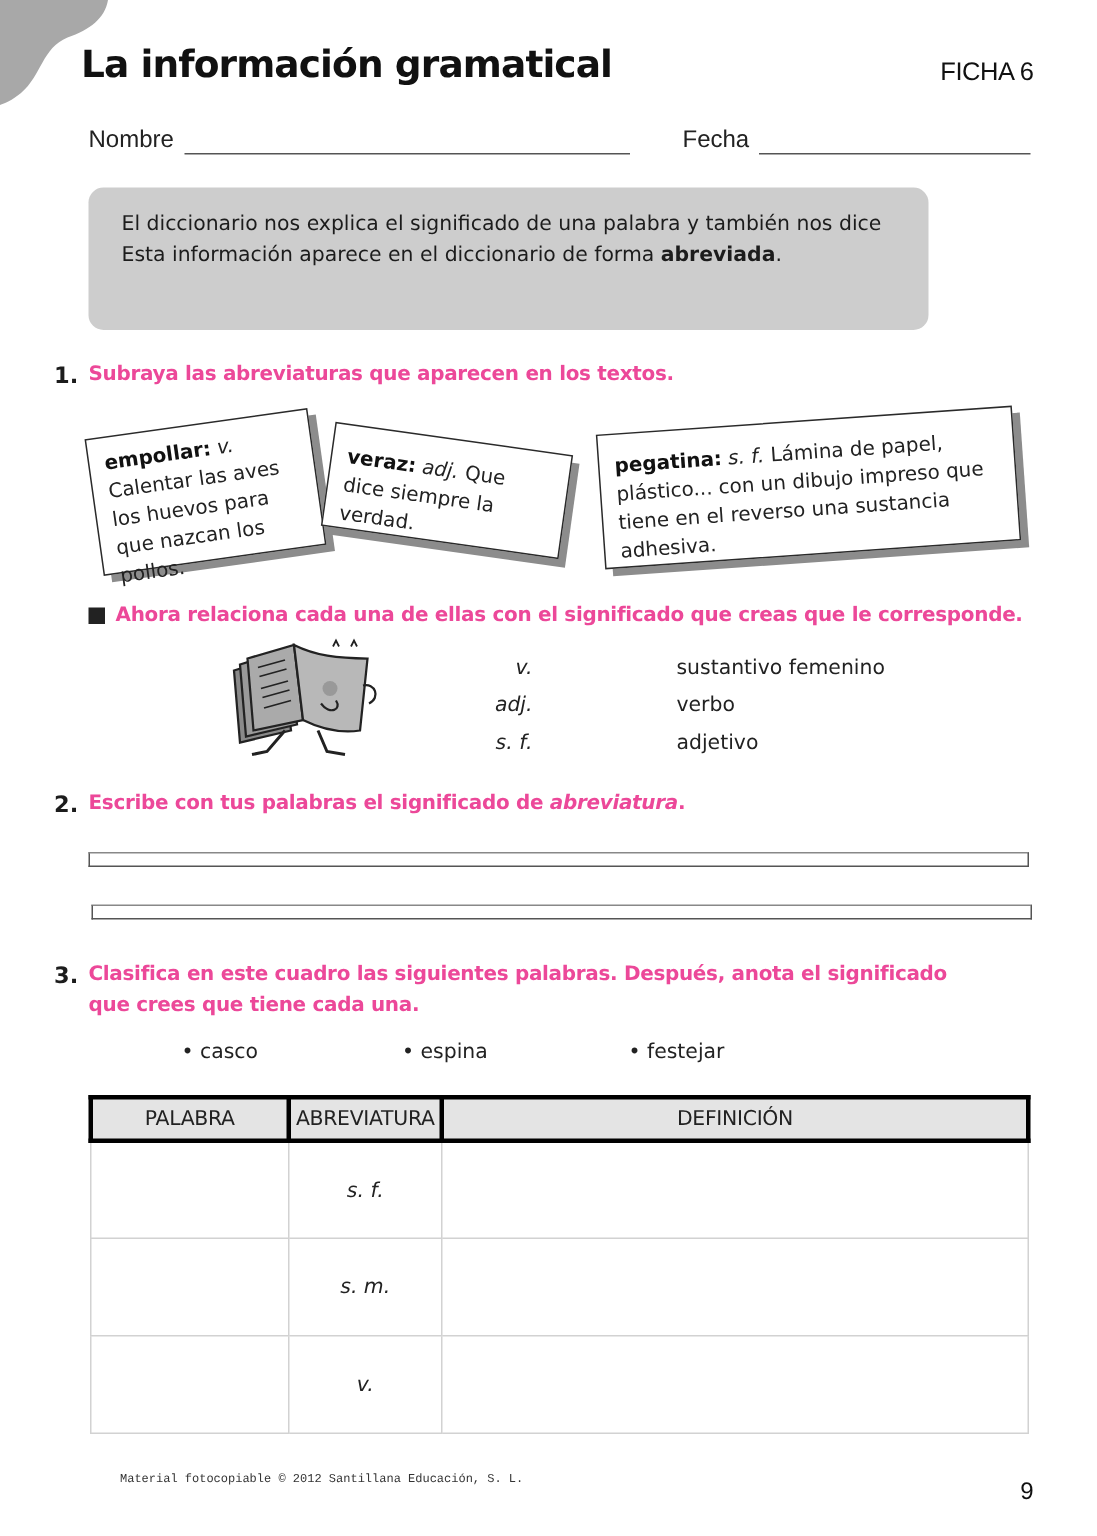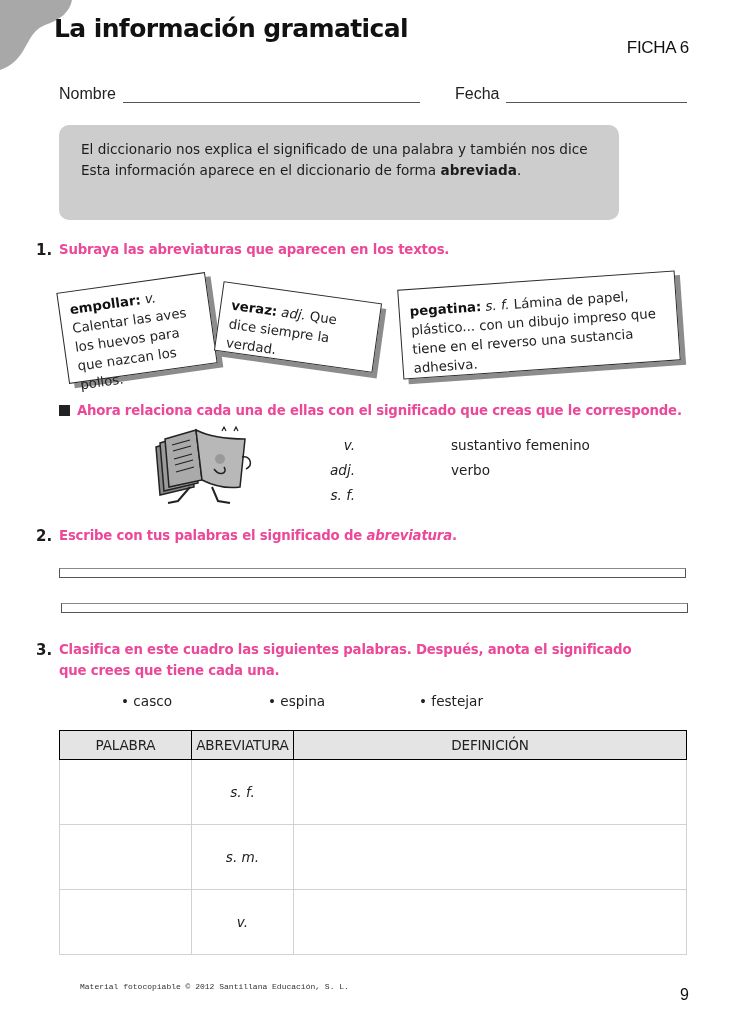--- a/index.html
+++ b/index.html
@@ -1,21 +1,21 @@
 <!DOCTYPE html>
 <html><head>
 <meta charset="utf-8">
 <style>
   * { margin: 0; padding: 0; box-sizing: border-box; }
   html, body { width: 731px; height: 1024px; background: #ffffff; overflow: hidden; }
   body { position: relative; font-family: "DejaVu Sans", sans-serif; color: #1a1a1a; }
 
   .corner-blob { position: absolute; left: 0; top: 0; width: 80px; height: 70px; }
 
-  .page-title { position: absolute; left: 54px; top: 14px; font-family: "DejaVu Sans", sans-serif; font-weight: bold; font-size: 25px; letter-spacing: -0.6px; color: #111; }
+  .page-title { position: absolute; left: 54px; top: 28px; font-family: "DejaVu Sans", sans-serif; font-weight: bold; font-size: 25px; letter-spacing: -0.6px; color: #111; }
   .ficha { position: absolute; right: 42px; top: 38px; font-family: "Liberation Sans", sans-serif; font-size: 17px; color: #111; letter-spacing: -0.3px; margin-left: 12px; }
 
   .field-row { position: absolute; top: 85px; font-family: "Liberation Sans", sans-serif; font-size: 16px; color: #222; display: flex; align-items: flex-end; }
   .field-row .line { border-bottom: 1px solid #555; height: 14px; margin-left: 7px; }
   .nombre-row { left: 59px; }
   .nombre-row .line { width: 297px; }
   .fecha-row { left: 455px; }
   .fecha-row .line { width: 181px; }
 
   .info-box { position: absolute; left: 59px; top: 125px; width: 560px; height: 95px; background: #cdcdcd; border-radius: 10px; padding: 14px 22px; font-size: 13.6px; line-height: 21px; color: #1c1c1c; }
@@ -38,21 +38,21 @@
 
   .abbr-col { position: absolute; left: 300px; top: 433px; width: 55px; text-align: right; font-size: 13.6px; font-style: italic; line-height: 25px; color: #222; }
   .mean-col { position: absolute; left: 451px; top: 433px; font-size: 13.6px; line-height: 25px; color: #222; }
 
   .write-line { position: absolute; left: 59px; width: 627px; height: 10px; border: 1px solid #555; border-top-color: #888; background: #fff; }
 
   .word-bullets { position: absolute; top: 693px; left: 0; width: 731px; font-size: 13.6px; color: #222; }
   .word-bullets span { position: absolute; }
 
   table.clasif { position: absolute; left: 59px; top: 730px; width: 628px; border-collapse: collapse; font-size: 13.6px; color: #222; }
-  table.clasif th { background: #e4e4e4; font-weight: normal; height: 29px; border: 1px solid #000000; letter-spacing: -0.2px; }
+  table.clasif th { background: #e4e4e4; font-weight: normal; height: 29px; border: 3px solid #000000; letter-spacing: -0.2px; }
   table.clasif td { height: 65px; border: 1px solid #d2d2d2; text-align: center; font-style: italic; }
   .c1 { width: 132px; } .c2 { width: 102px; }
 
   .footer-text { position: absolute; left: 80px; top: 982px; font-size: 8px; color: #333; font-family: Liberation Mono, monospace; }
   .page-num { position: absolute; right: 42px; top: 986px; font-size: 16px; color: #111; font-family: "Liberation Sans", sans-serif; }
 </style>
 </head>
 <body>
 
 <svg class="corner-blob" viewBox="0 0 80 70">
@@ -114,20 +114,21 @@
 </svg>
 
 <div class="abbr-col">
   <div>v.</div>
   <div>adj.</div>
   <div>s. f.</div>
 </div>
 <div class="mean-col">
   <div>sustantivo femenino</div>
   <div>verbo</div>
+  <div>adjetivo</div>
 </div>
 
 <div class="q-num" style="left:36px; top:527px;">2.</div>
 <div class="q-title" style="left:59px; top:528px;"><span>Escribe con tus palabras el significado de </span><em>abreviatura</em><span>.</span></div>
 <div class="write-line" style="top:568px;"></div>
 <div class="write-line" style="top:603px; left:61px;"></div>
 
 <div class="q-num" style="left:36px; top:641px;">3.</div>
 <div class="q-title" style="left:59px; top:642px;">Clasifica en este cuadro las siguientes palabras. Después, anota el significado</div>
 <div class="q-title" style="left:59px; top:663px;">que crees que tiene cada una.</div>

